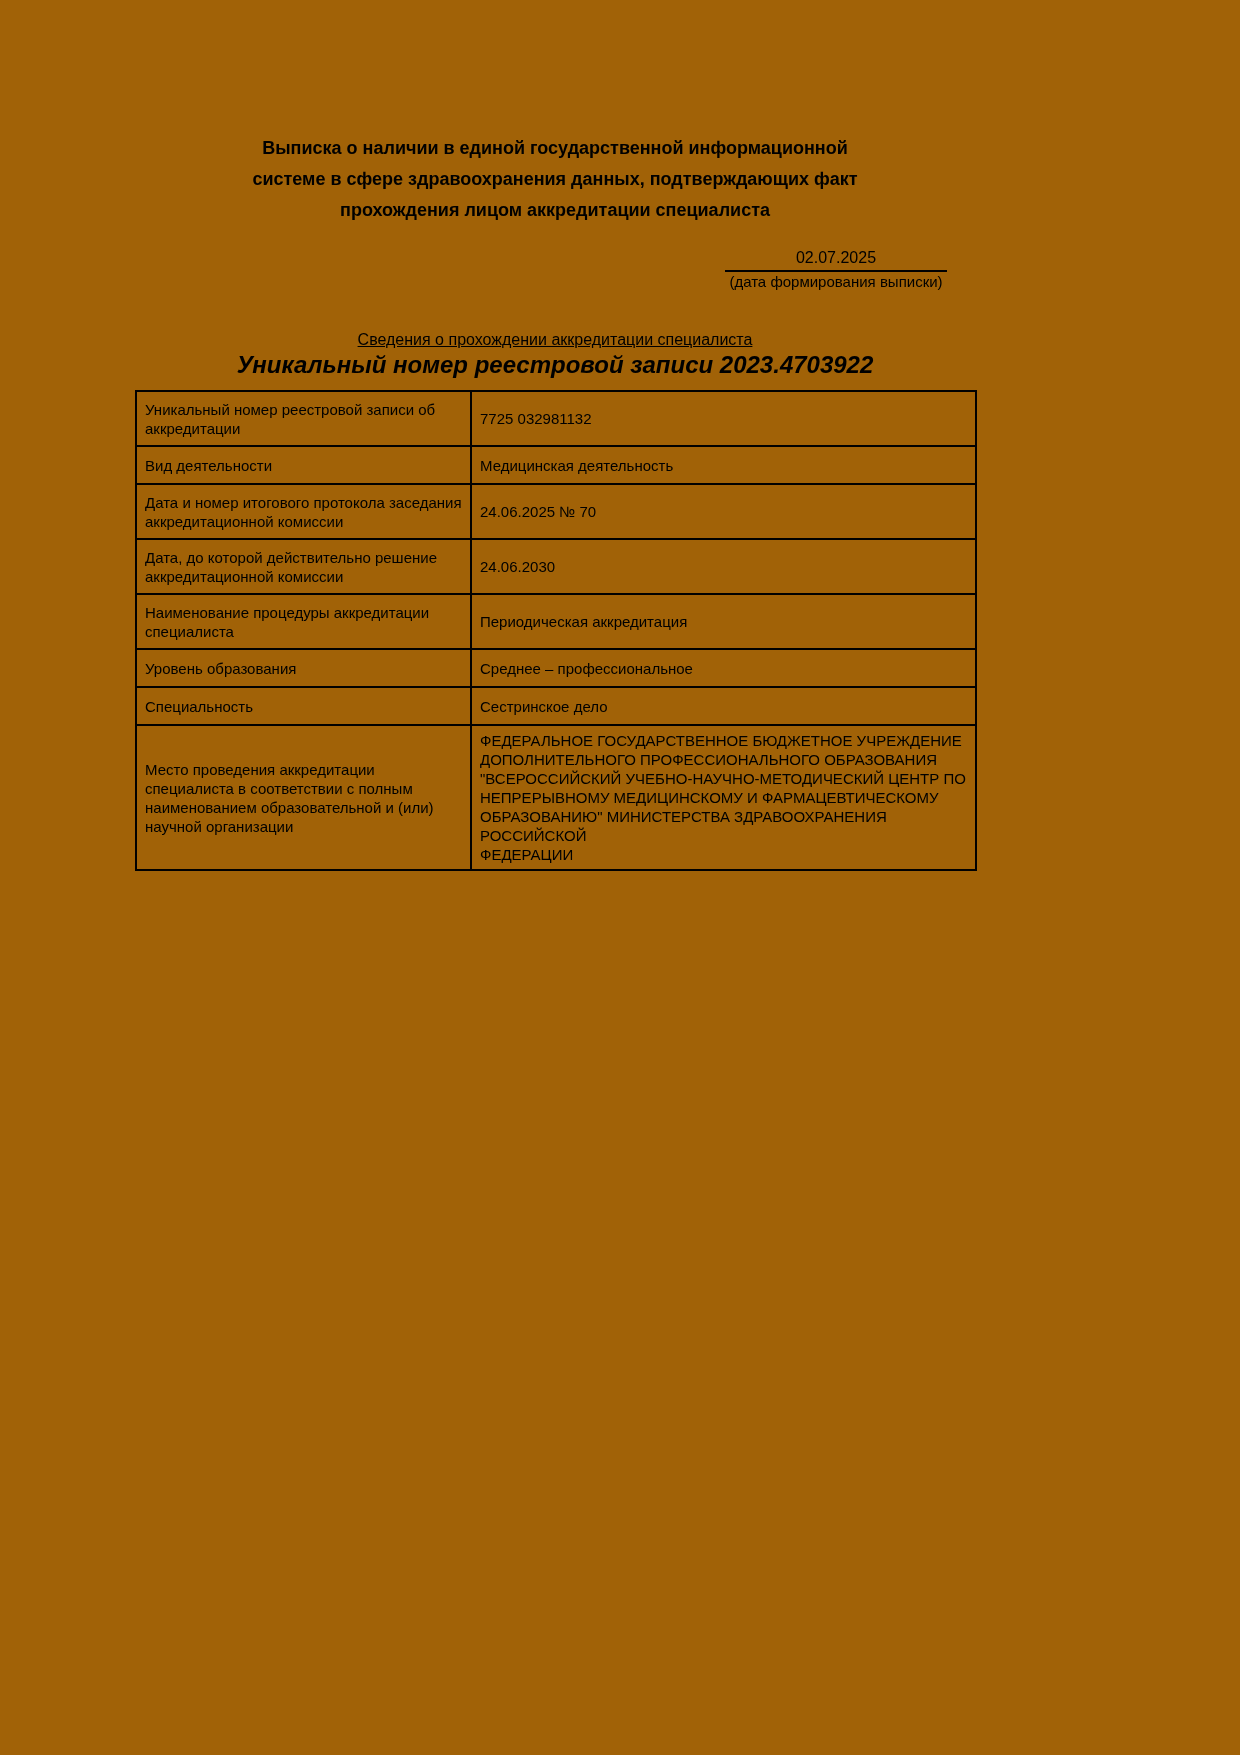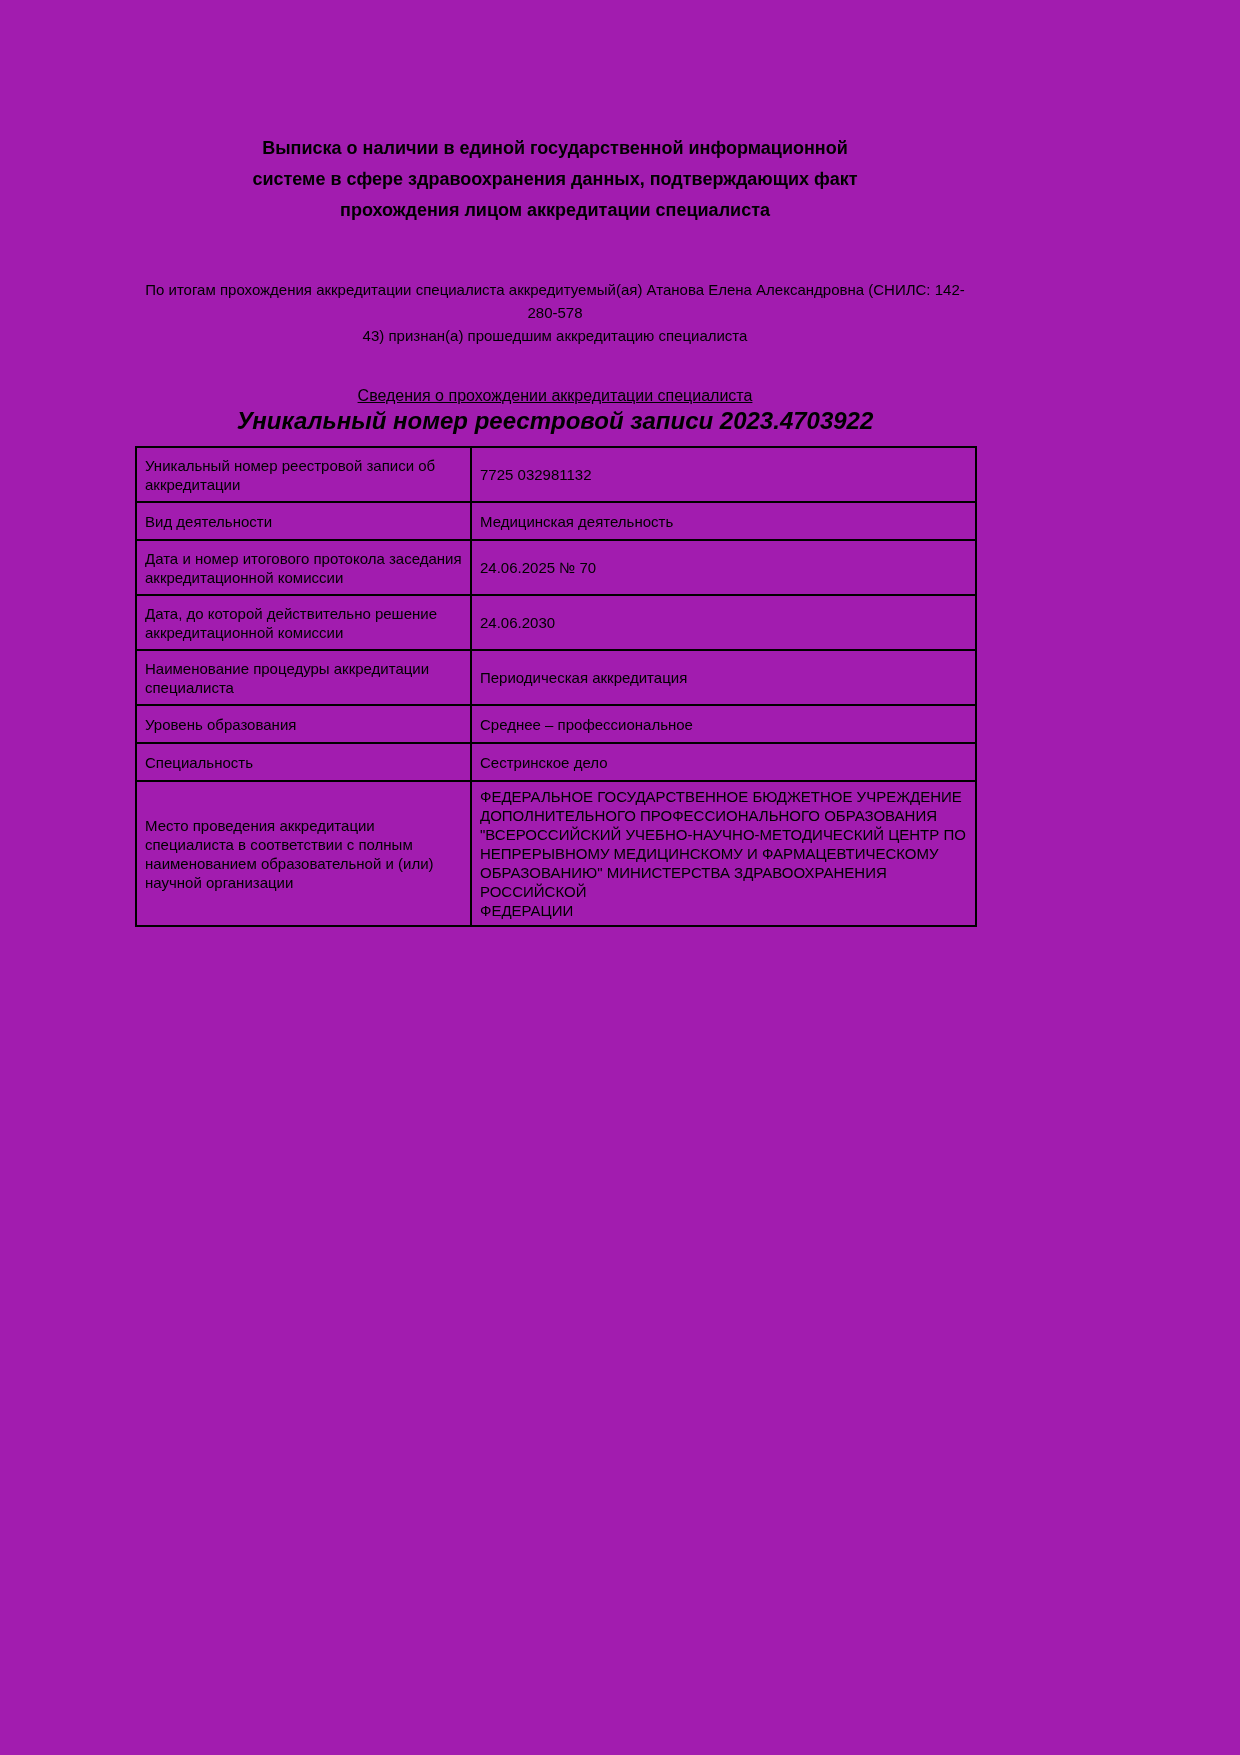--- a/index.html
+++ b/index.html
@@ -5,21 +5,21 @@
   * { margin: 0; padding: 0; box-sizing: border-box; }
   html, body {
     background: #ffffff;
     font-family: "Liberation Sans", sans-serif;
     color: #000000;
   }
   .page {
     position: relative;
     width: 1240px;
     height: 1755px;
-    background: #a21caf;
+    background: #a16207;
     overflow: hidden;
   }
   .content {
     margin-left: 135px;
     width: 840px;
   }
   .doc-title {
     margin-top: 133px;
     font-size: 18px;
     font-weight: bold;
@@ -95,23 +95,25 @@
 </head>
 <body>
 
 <div class="page">
   <div class="content">
 
     <div class="doc-title">Выписка о наличии в единой государственной информационной
 системе в сфере здравоохранения данных, подтверждающих факт
 прохождения лицом аккредитации специалиста</div>
 
+    <div class="date-wrap">
+      <div class="date-value">02.07.2025</div>
+      <div class="date-caption">(дата формирования выписки)</div>
+    </div>
 
-    <div class="intro">По итогам прохождения аккредитации специалиста аккредитуемый(ая) Атанова Елена Александровна (СНИЛС: 142-280-578
-43) признан(а) прошедшим аккредитацию специалиста</div>
 
     <div class="section-header">Сведения о прохождении аккредитации специалиста</div>
 
     <div class="registry-header">Уникальный номер реестровой записи 2023.4703922</div>
 
     <table class="acc-table">
       <tbody>
         <tr class="r-tall">
           <td class="cell-label">Уникальный номер реестровой записи об аккредитации</td>
           <td class="cell-value">7725 032981132</td>

